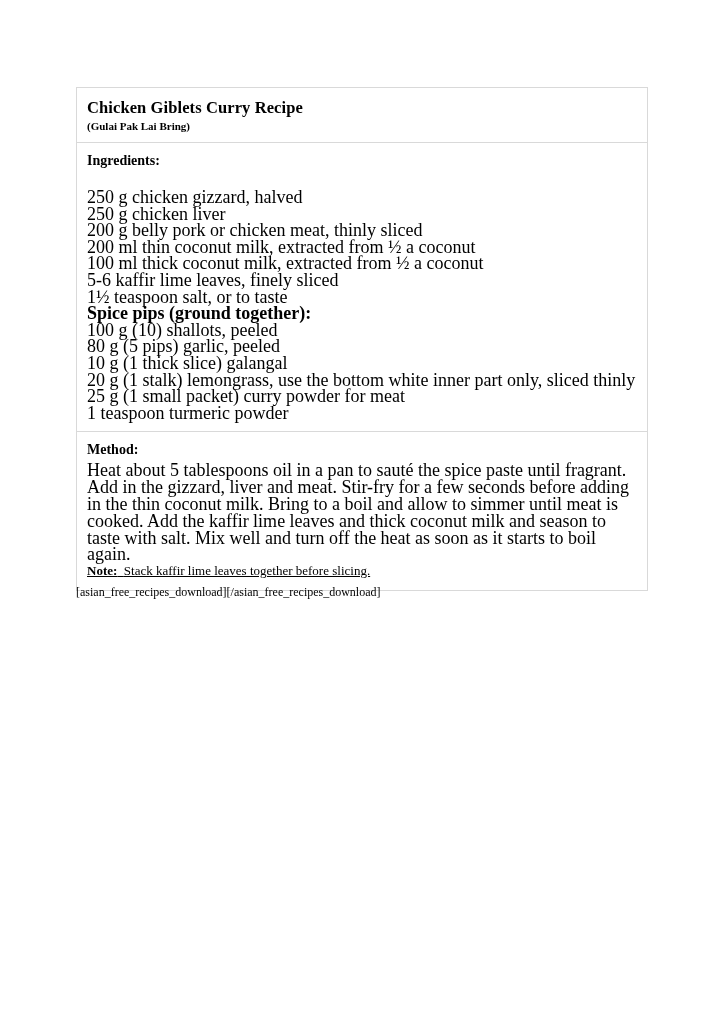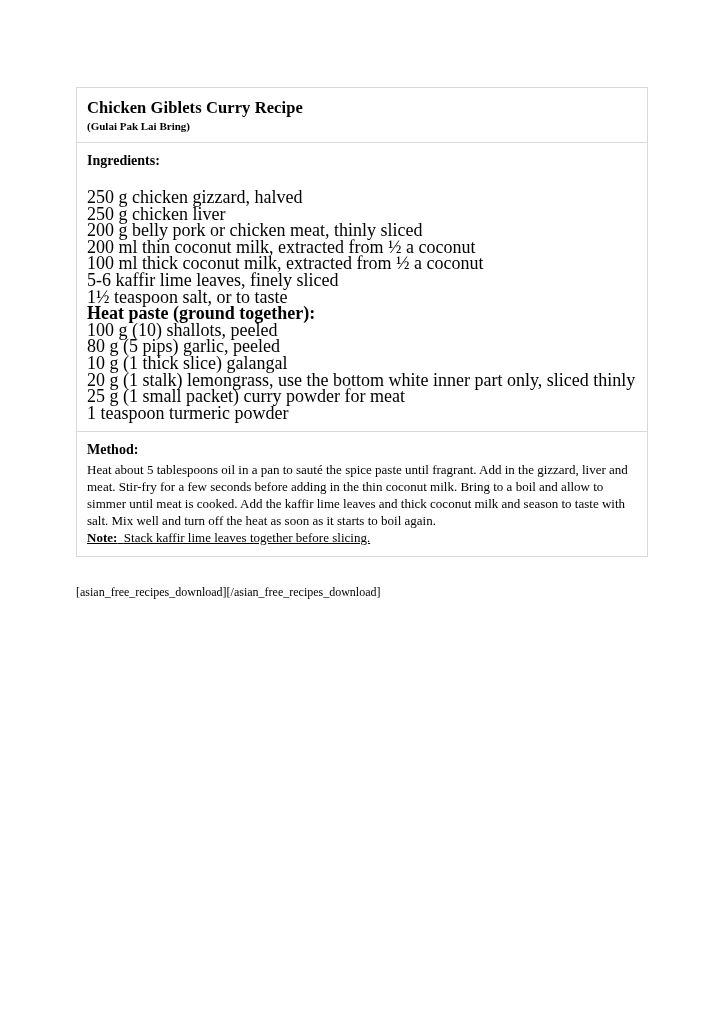--- a/index.html
+++ b/index.html
@@ -58,21 +58,21 @@
   }
   .ing-line {
     font-size: 18px;
     line-height: 16.6px;
     white-space: pre-wrap;
   }
   .ing-line.bold {
     font-weight: bold;
   }
   .method-para {
-    font-size: 13px;
+    font-size: 18px;
     line-height: 16.8px;
     margin: 0;
     text-align: left;
   }
   .note-line {
     font-size: 13px;
     line-height: 16.8px;
     margin: 0;
     text-decoration: underline;
   }
@@ -103,21 +103,21 @@
     <div class="card-section section-divider">
       <div class="heading">Ingredients:</div>
       <div class="blank-line"></div>
       <div class="ing-line">250 g chicken gizzard, halved</div>
       <div class="ing-line">250 g chicken liver</div>
       <div class="ing-line">200 g belly pork or chicken meat, thinly sliced</div>
       <div class="ing-line">200 ml thin coconut milk, extracted from ½ a coconut</div>
       <div class="ing-line">100 ml thick coconut milk, extracted from ½ a coconut</div>
       <div class="ing-line">5-6 kaffir lime leaves, finely sliced</div>
       <div class="ing-line">1½ teaspoon salt, or to taste</div>
-      <div class="ing-line bold">Heat paste (ground together):</div>
+      <div class="ing-line bold">Spice pips (ground together):</div>
       <div class="ing-line">100 g (10) shallots, peeled</div>
       <div class="ing-line">80 g (5 pips) garlic, peeled</div>
       <div class="ing-line">10 g (1 thick slice) galangal</div>
       <div class="ing-line">20 g (1 stalk) lemongrass, use the bottom white inner part only, sliced thinly</div>
       <div class="ing-line">25 g (1 small packet) curry powder for meat</div>
       <div class="ing-line">1 teaspoon turmeric powder</div>
     </div>
 
     <div class="card-section">
       <div class="heading">Method:</div>

